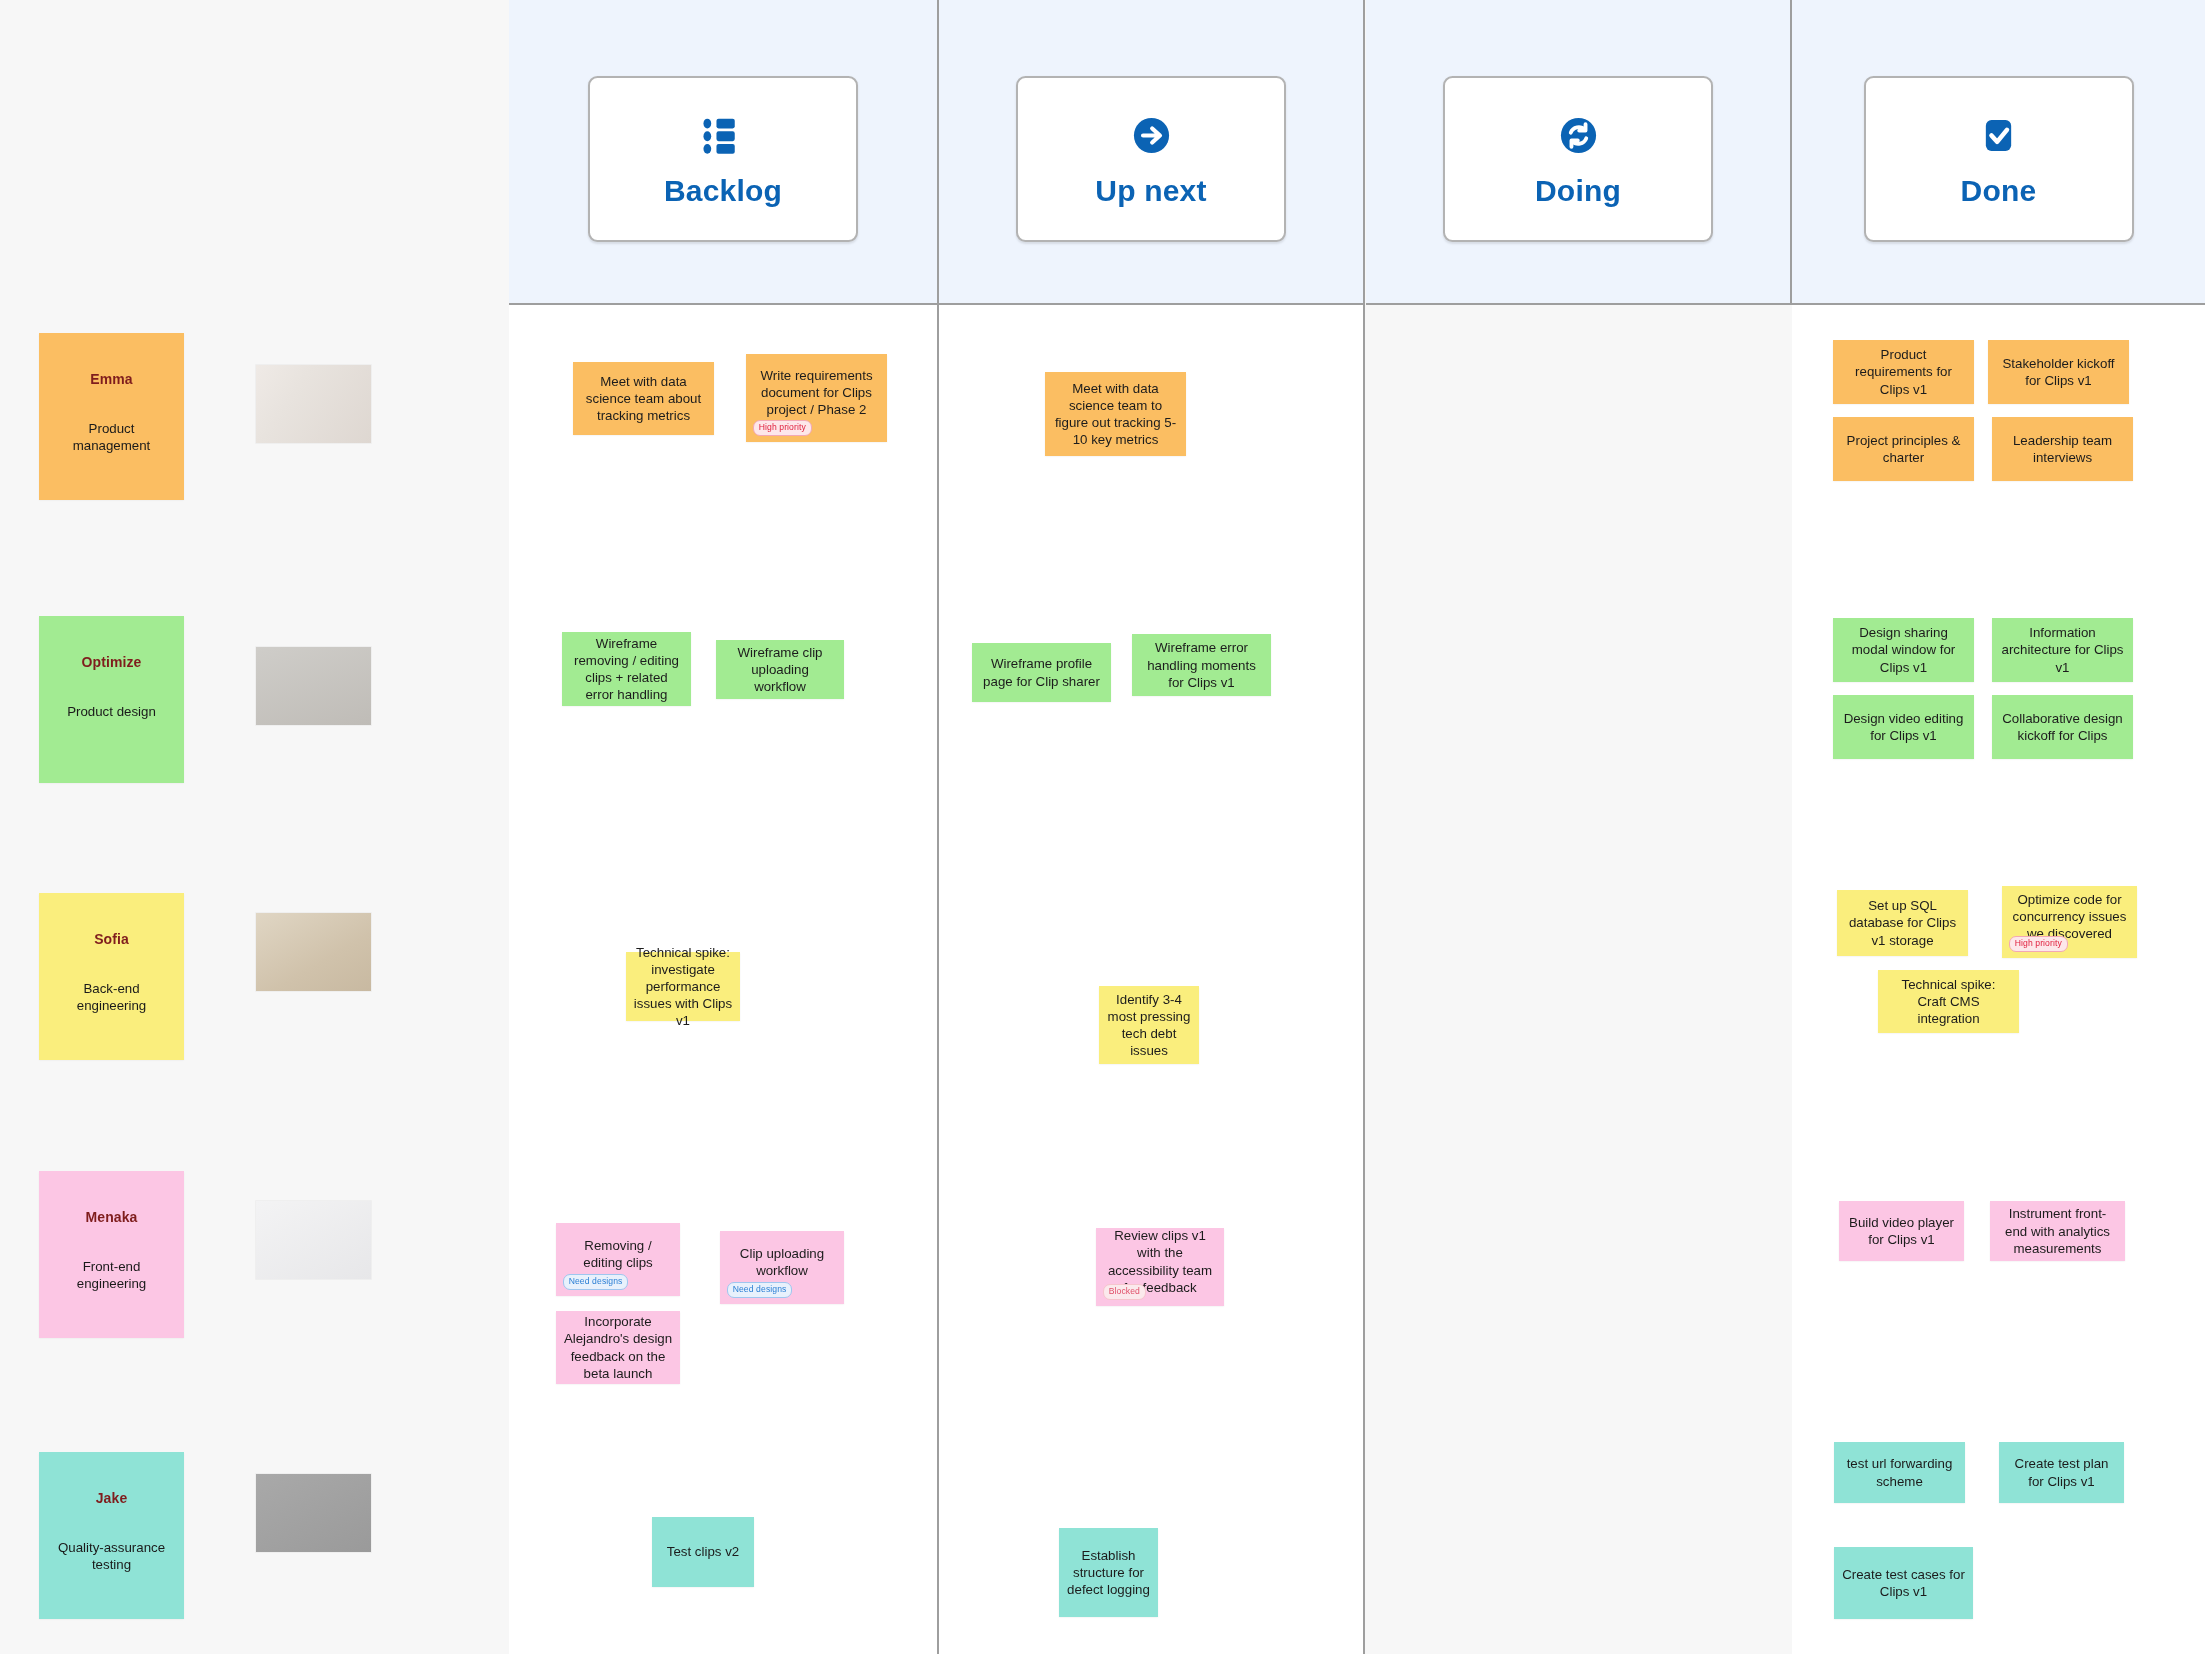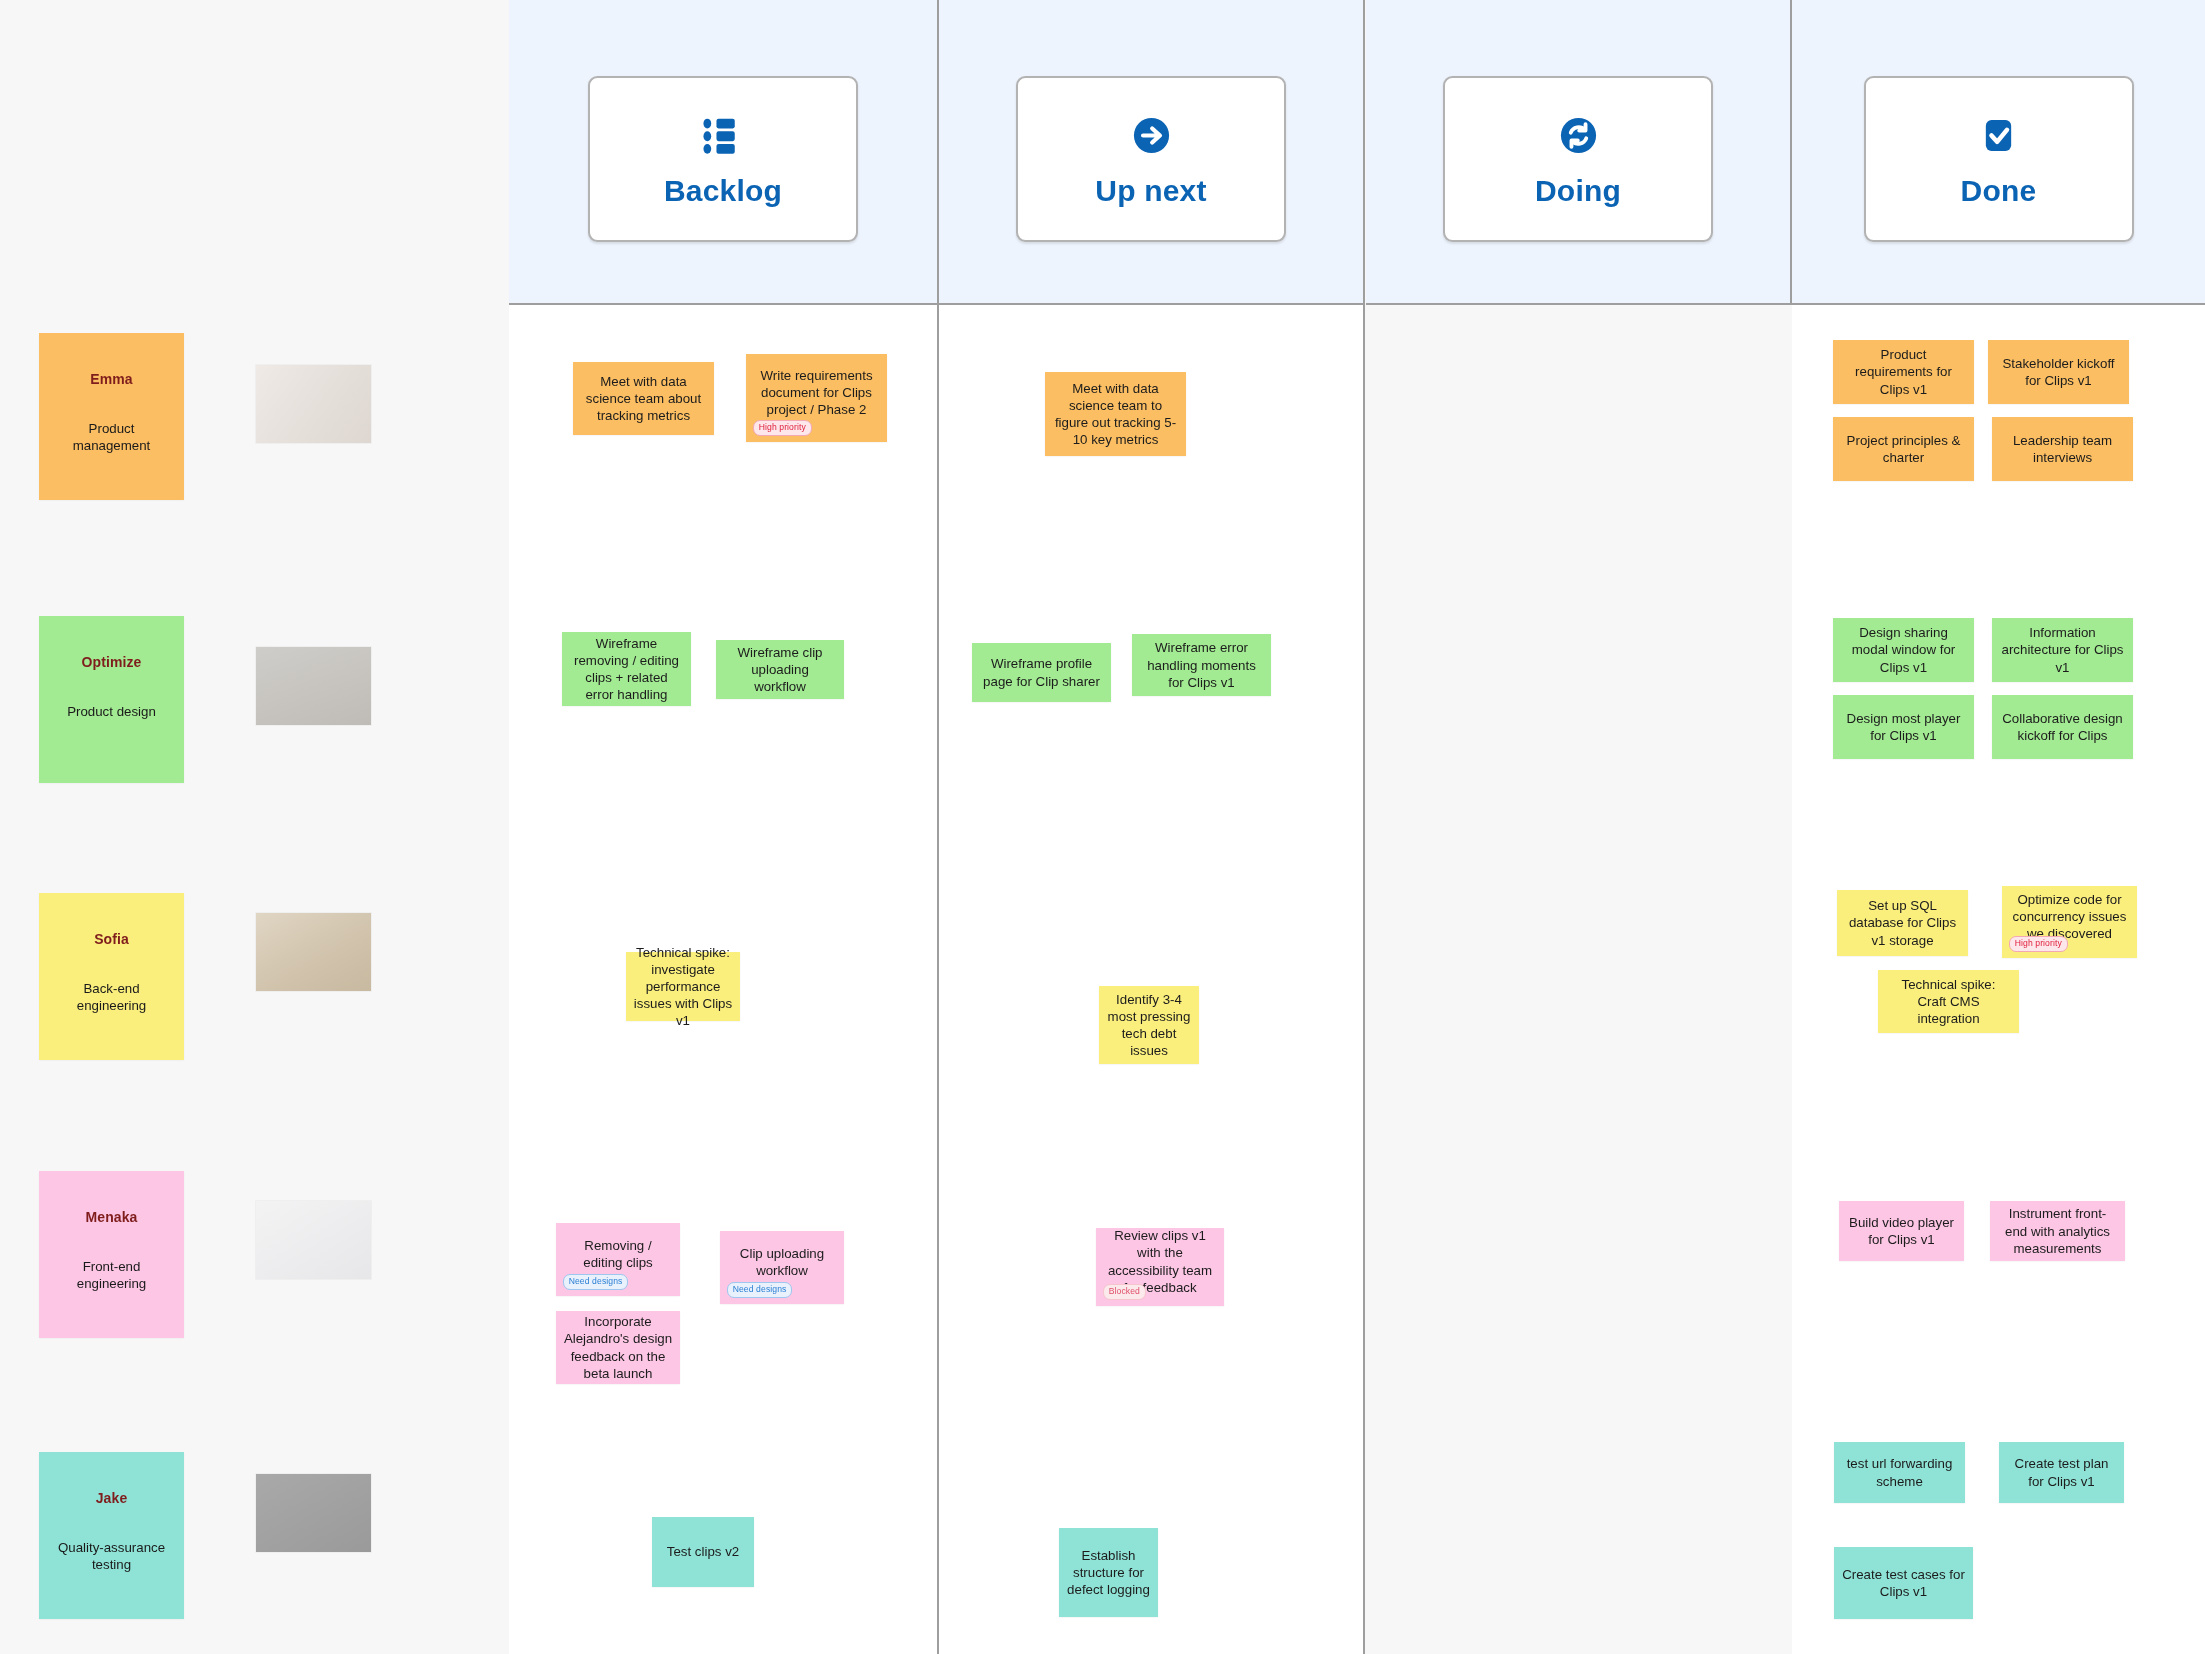--- a/index.html
+++ b/index.html
@@ -263,21 +263,21 @@
         <div class="txt">Leadership team interviews</div>
       </div>
 
       <div class="note" style="left:41px;top:313px;width:141px;height:64px;background:#a2eb92">
         <div class="txt">Design sharing modal window for Clips v1</div>
       </div>
       <div class="note" style="left:200px;top:313px;width:141px;height:64px;background:#a2eb92">
         <div class="txt">Information architecture for Clips v1</div>
       </div>
       <div class="note" style="left:41px;top:390px;width:141px;height:64px;background:#a2eb92">
-        <div class="txt">Design most player for Clips v1</div>
+        <div class="txt">Design video editing for Clips v1</div>
       </div>
       <div class="note" style="left:200px;top:390px;width:141px;height:64px;background:#a2eb92">
         <div class="txt">Collaborative design kickoff for Clips</div>
       </div>
 
       <div class="note" style="left:45px;top:585px;width:131px;height:66px;background:#faee7d">
         <div class="txt">Set up SQL database for Clips v1 storage</div>
       </div>
       <div class="note" style="left:210px;top:581px;width:135px;height:72px;background:#faee7d">
         <div class="txt" style="margin-bottom:10.2px">Optimize code for concurrency issues we discovered</div>

